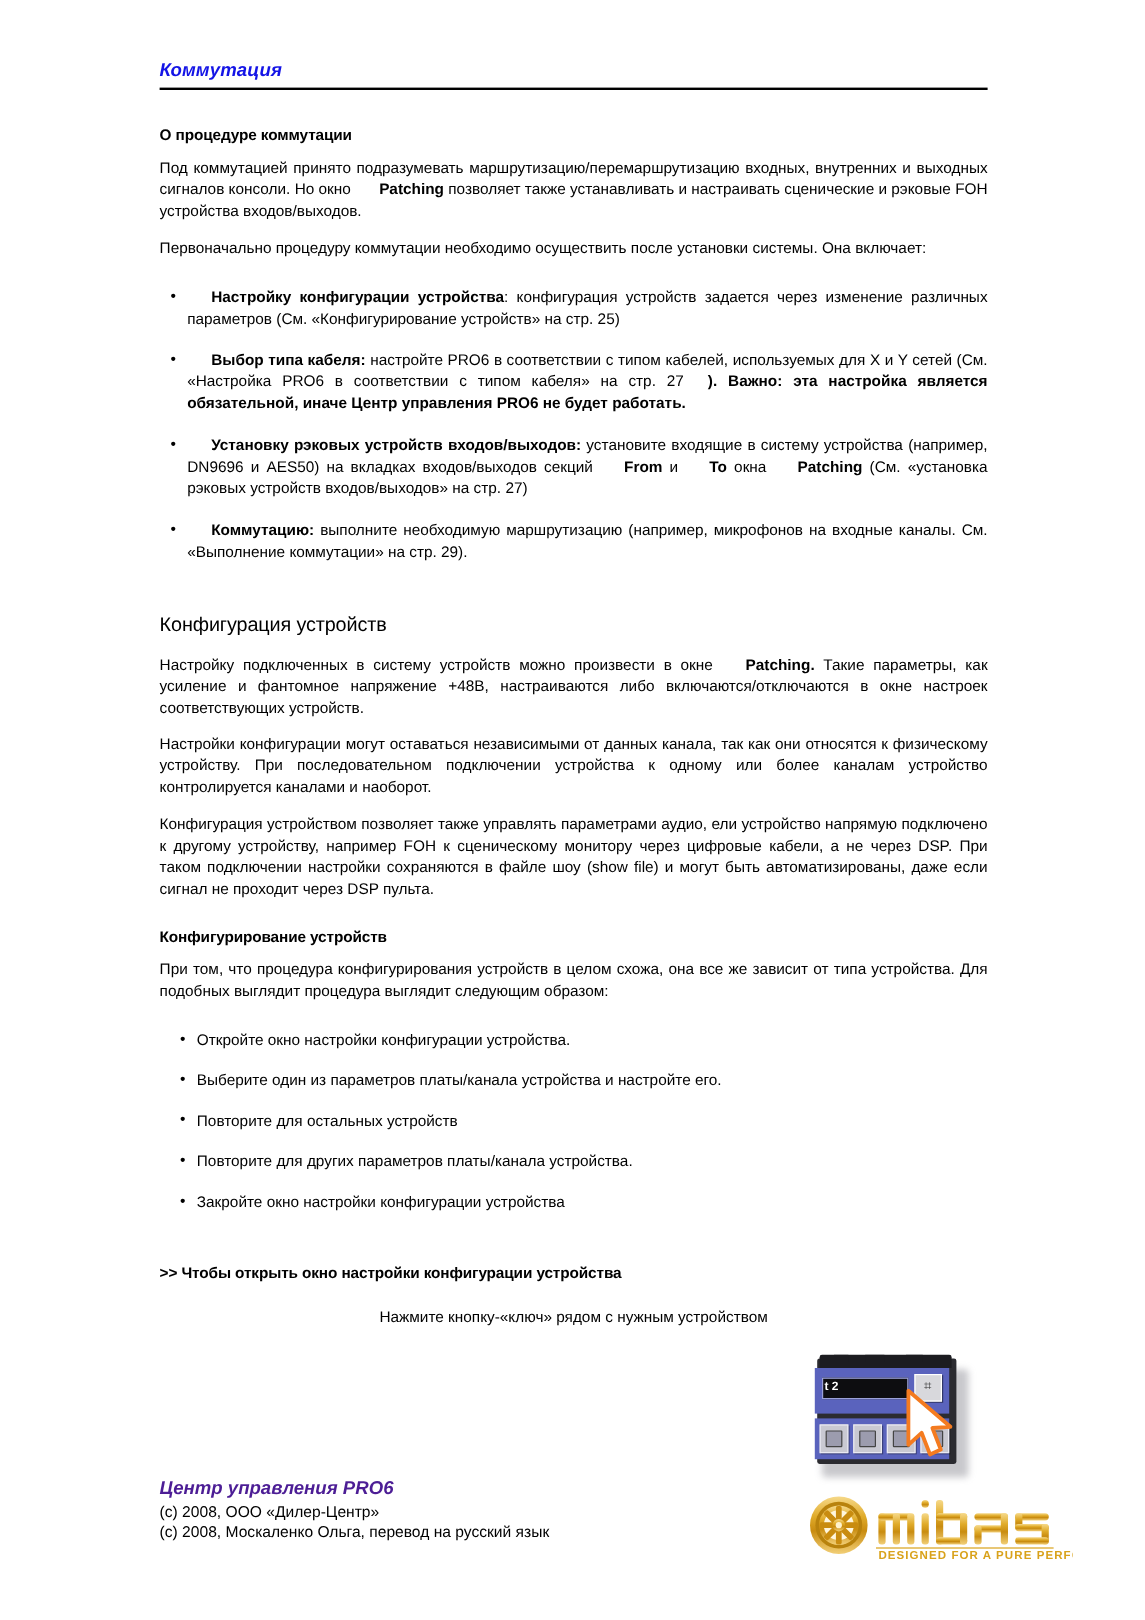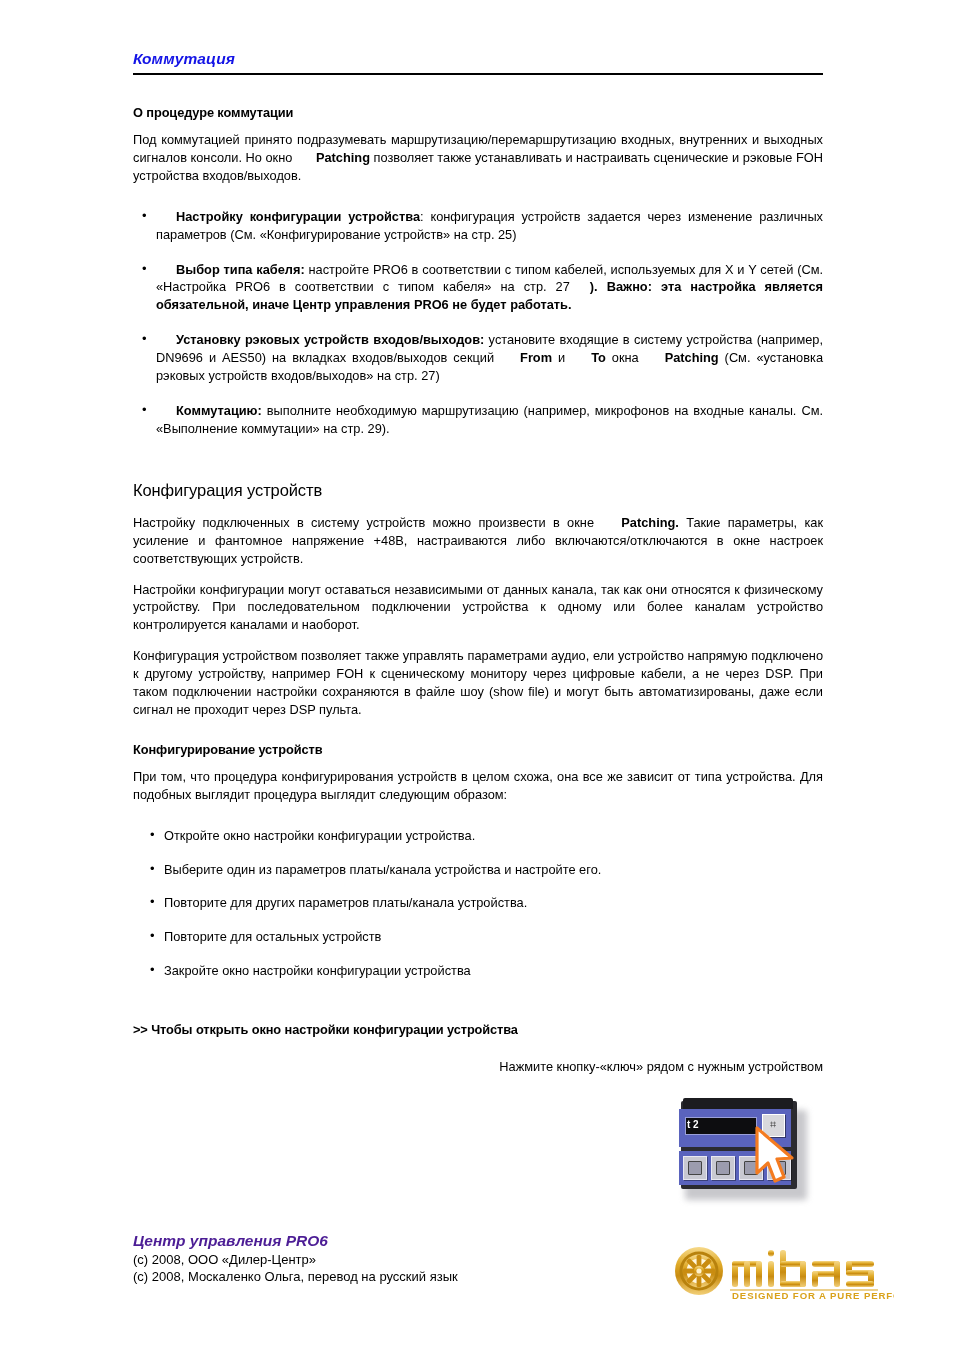--- a/index.html
+++ b/index.html
@@ -63,21 +63,21 @@
     letter-spacing: -0.1px;
   }
 
   
   p.body {
     font-size: 12.8px;
     line-height: 1.40;
     text-align: justify;
     margin: 0 0 13px 0;
   }
-  p.plain { text-align: right; }
+  p.plain { text-align: center; }
 
   .b { font-weight: bold; padding-left: 20px; }
 
   
   ul.bul {
     list-style: none;
     margin: 0 0 13px 0;
     padding: 0;
   }
   ul.bul li {
@@ -254,20 +254,21 @@
 
   <div class="content">
 
     <div class="run-head">Коммутация</div>
     <div class="head-rule"></div>
 
     <h3 class="sub">О процедуре коммутации</h3>
 
     <p class="body"><span>Под коммутацией принято подразумевать маршрутизацию/перемаршрутизацию входных, внутренних и выходных сигналов консоли. Но окно </span><span class="b">Patching</span><span> позволяет также устанавливать и настраивать сценические и рэковые FOH устройства входов/выходов.</span></p>
 
+    <p class="body">Первоначально процедуру коммутации необходимо осуществить после установки системы. Она включает:</p>
 
     <div class="gap-sm"></div>
 
     <ul class="bul loose">
       <li><span class="b">Настройку конфигурации устройства</span><span>: конфигурация устройств задается через изменение различных параметров (См. «Конфигурирование устройств» на стр. 25)</span></li>
       <li><span class="b">Выбор типа кабеля:</span><span> настройте PRO6 в соответствии с типом кабелей, используемых для X и Y сетей (См. «Настройка PRO6 в соответствии с типом кабеля» на стр. 27</span><span class="b">). Важно: эта настройка является обязательной, иначе Центр управления PRO6 не будет работать.</span></li>
       <li><span class="b">Установку рэковых устройств входов/выходов:</span><span> установите входящие в систему устройства (например, DN9696 и AES50) на вкладках входов/выходов секций </span><span class="b">From</span><span> и </span><span class="b">To</span><span> окна </span><span class="b">Patching</span><span> (См. «установка рэковых устройств входов/выходов» на стр. 27)</span></li>
       <li><span class="b">Коммутацию:</span><span> выполните необходимую маршрутизацию (например, микрофонов на входные каналы. См. «Выполнение коммутации» на стр. 29).</span></li>
     </ul>
 
@@ -285,22 +286,22 @@
 
     <h3 class="sub">Конфигурирование устройств</h3>
 
     <p class="body">При том, что процедура конфигурирования устройств в целом схожа, она все же зависит от типа устройства. Для подобных выглядит процедура выглядит следующим образом:</p>
 
     <div class="gap-sm"></div>
 
     <ul class="bul steps">
       <li>Откройте окно настройки конфигурации устройства.</li>
       <li>Выберите один из параметров платы/канала устройства и настройте его.</li>
+      <li>Повторите для остальных устройств</li>
       <li>Повторите для других параметров платы/канала устройства.</li>
-      <li>Повторите для остальных устройств</li>
       <li>Закройте окно настройки конфигурации устройства</li>
     </ul>
 
     <div class="gap-lg"></div>
 
     <h3 class="arrow">&gt;&gt; Чтобы открыть окно настройки конфигурации устройства</h3>
 
     <div class="gap-sm"></div>
 
     <p class="body plain">Нажмите кнопку-«ключ» рядом с нужным устройством</p>

